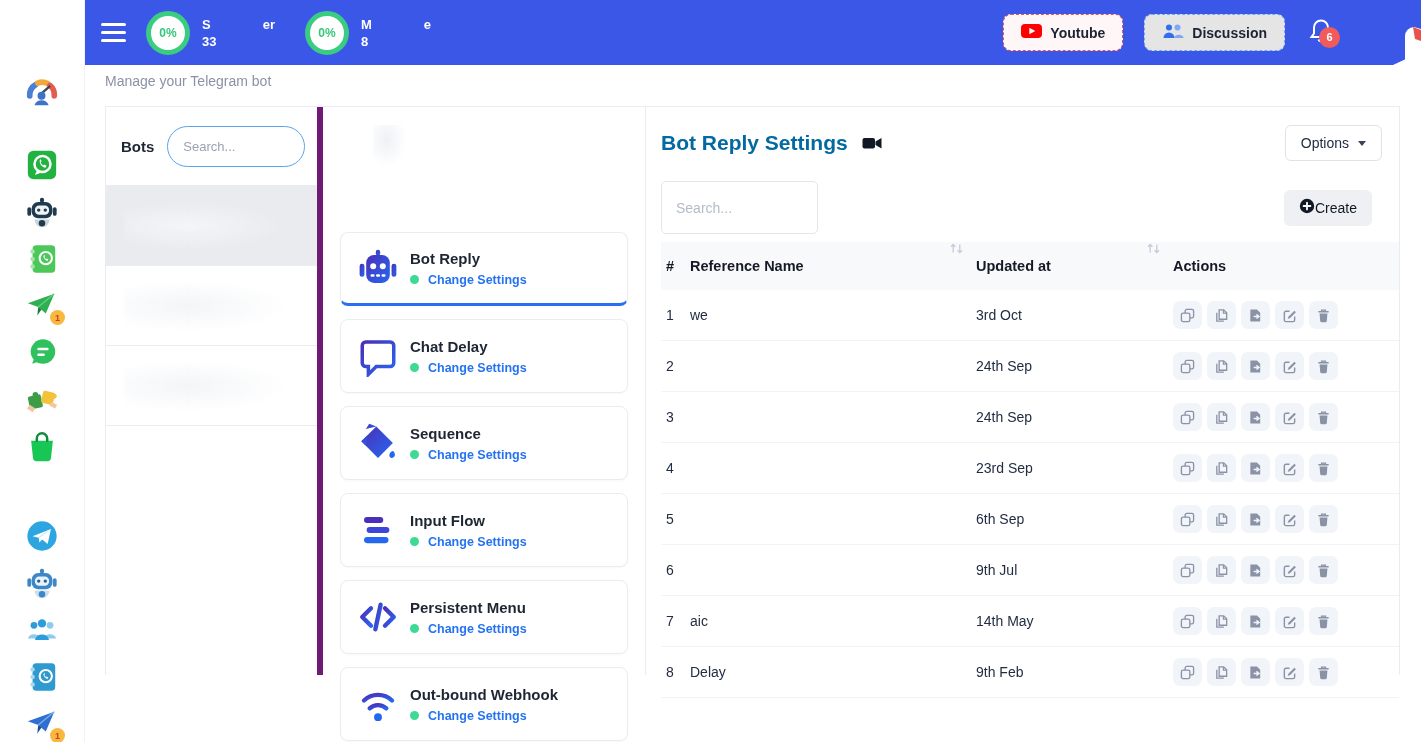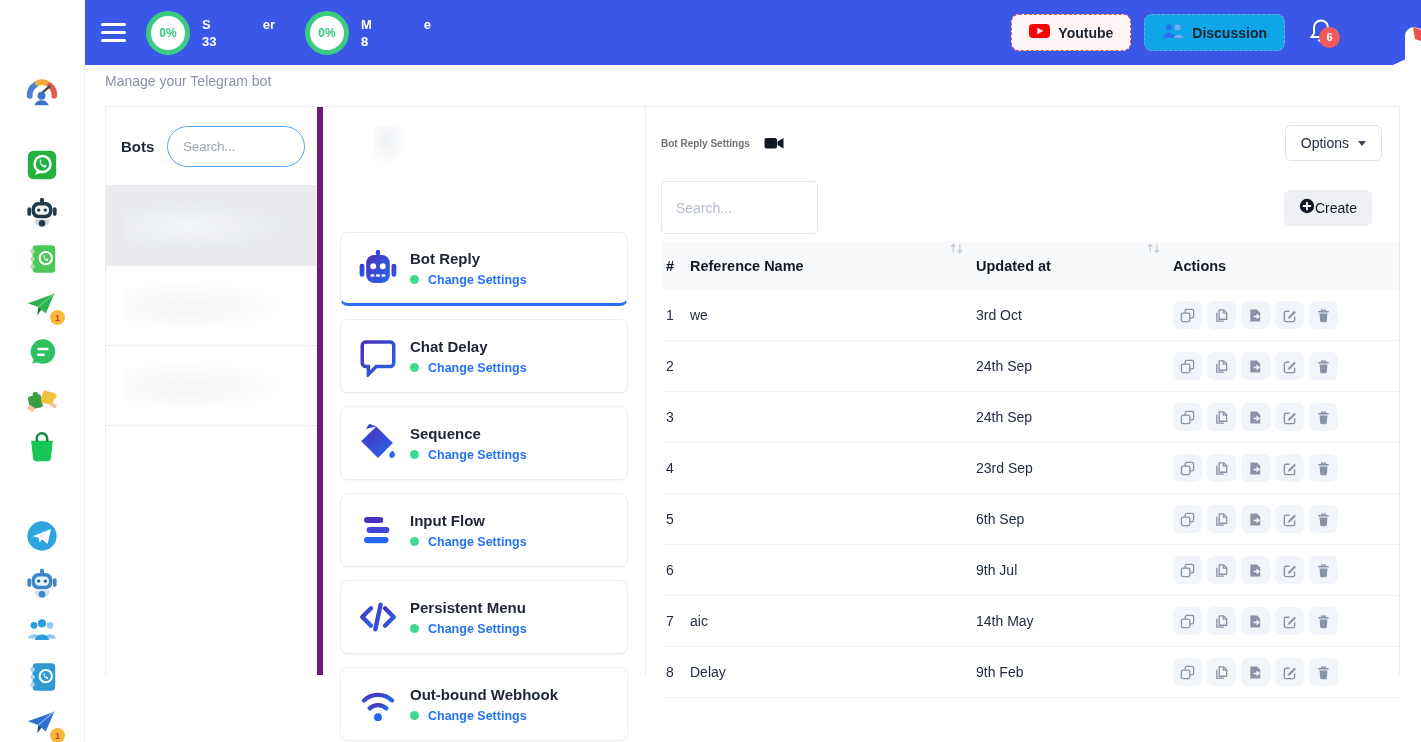--- a/index.html
+++ b/index.html
@@ -26,23 +26,23 @@
   .navbar { height:65px; min-height:65px; background:#3a57e8; display:flex; align-items:center; position:relative; }
   .hamburger { margin:0 20px 0 16px; cursor:pointer; }
   .hamburger i { display:block; width:25px; height:3px; background:#fff; border-radius:2px; margin:5px 0; }
   .progress-item { display:flex; align-items:center; margin-right:30px; }
   .progress-circle { width:44px; height:44px; border-radius:50%; background:#fff; border:5px solid #3bcc81;
                      color:#35c77c; font-weight:bold; font-size:12px;
                      display:flex; align-items:center; justify-content:center; }
   .progress-labels { margin-left:12px; color:#fff; font-weight:bold; font-size:13px; line-height:17px; }
   .frag-gap { display:inline-block; width:52px; }
   .nav-right { margin-left:auto; display:flex; align-items:center; margin-right:88px; }
-  .nav-btn { background:#0ea5e9; border-radius:8px; height:37px; padding:0 17px; font-size:14px; font-weight:bold;
+  .nav-btn { background:#e5e5e5; border-radius:8px; height:37px; padding:0 17px; font-size:14px; font-weight:bold;
              display:flex; align-items:center; gap:8px; color:#1b2430; cursor:pointer; }
-  .nav-btn.yt { border:1.5px dashed #e8554d; background:#fff7f7; margin-right:13px; }
+  .nav-btn.yt { border:1.5px dashed #e8554d; background:#fff7f7; margin-right:21px; }
   .nav-btn.disc { border:1.5px dashed #7aa7ec; }
   .bell-wrap { position:relative; margin-left:24px; cursor:pointer; }
   .nav-badge { position:absolute; left:10px; top:9px; width:21px; height:21px; border-radius:50%;
                background:#f15b5b; color:#fff; font-size:11px; font-weight:bold;
                display:flex; align-items:center; justify-content:center; }
   .cut-shape { position:absolute; right:0; top:22px; }
   .cut-corner { position:absolute; right:0; bottom:0; width:0; height:0;
                 border-right:28px solid #fff; border-top:13px solid transparent; }
   
   .content { flex:1; padding-left:20px; overflow:hidden; }
@@ -74,21 +74,21 @@
   .card-icon { width:44px; height:44px; margin:0 10px 0 3px; display:flex; align-items:center; justify-content:center; }
   .card-icon svg { width:42px; height:42px; }
   .card-text { display:flex; flex-direction:column; gap:6px; }
   .card-title { font-size:15px; font-weight:bold; color:#1e2533; }
   .card-sub { display:flex; align-items:center; }
   .status-dot { width:9px; height:9px; border-radius:50%; background:#3fd996; display:inline-block; }
   .card-link { margin-left:9px; font-size:12.5px; font-weight:bold; color:#2573f1; text-decoration:none; cursor:pointer; }
   
   .col-content { flex:1; padding-left:15px; min-width:0; }
   .content-head { height:36px; margin-top:18px; display:flex; align-items:center; }
-  .content-title { font-size:10px; font-weight:bold; color:#737373; }
+  .content-title { font-size:21px; font-weight:bold; color:#0369a1; }
   .camera { margin-left:14px; display:flex; }
   .options-btn { margin-left:auto; margin-right:17px; height:36px; padding:0 15px; background:#fff;
                  border:1px solid #dfe3e8; border-radius:6px; font-size:14px; color:#232d42;
                  display:flex; align-items:center; gap:9px; cursor:pointer; font-family:inherit; }
   .caret { width:0; height:0; border-left:4.5px solid transparent; border-right:4.5px solid transparent;
            border-top:5.5px solid #3b4453; display:inline-block; }
   .toolbar { margin-top:20px; display:flex; align-items:center; }
   .table-search { width:157px; height:53px; border:1px solid #e3e7eb; border-radius:5px; padding:0 14px;
                   font-size:14px; color:#232d42; outline:none; font-family:inherit; }
   .table-search::placeholder { color:#b4bcc8; }

